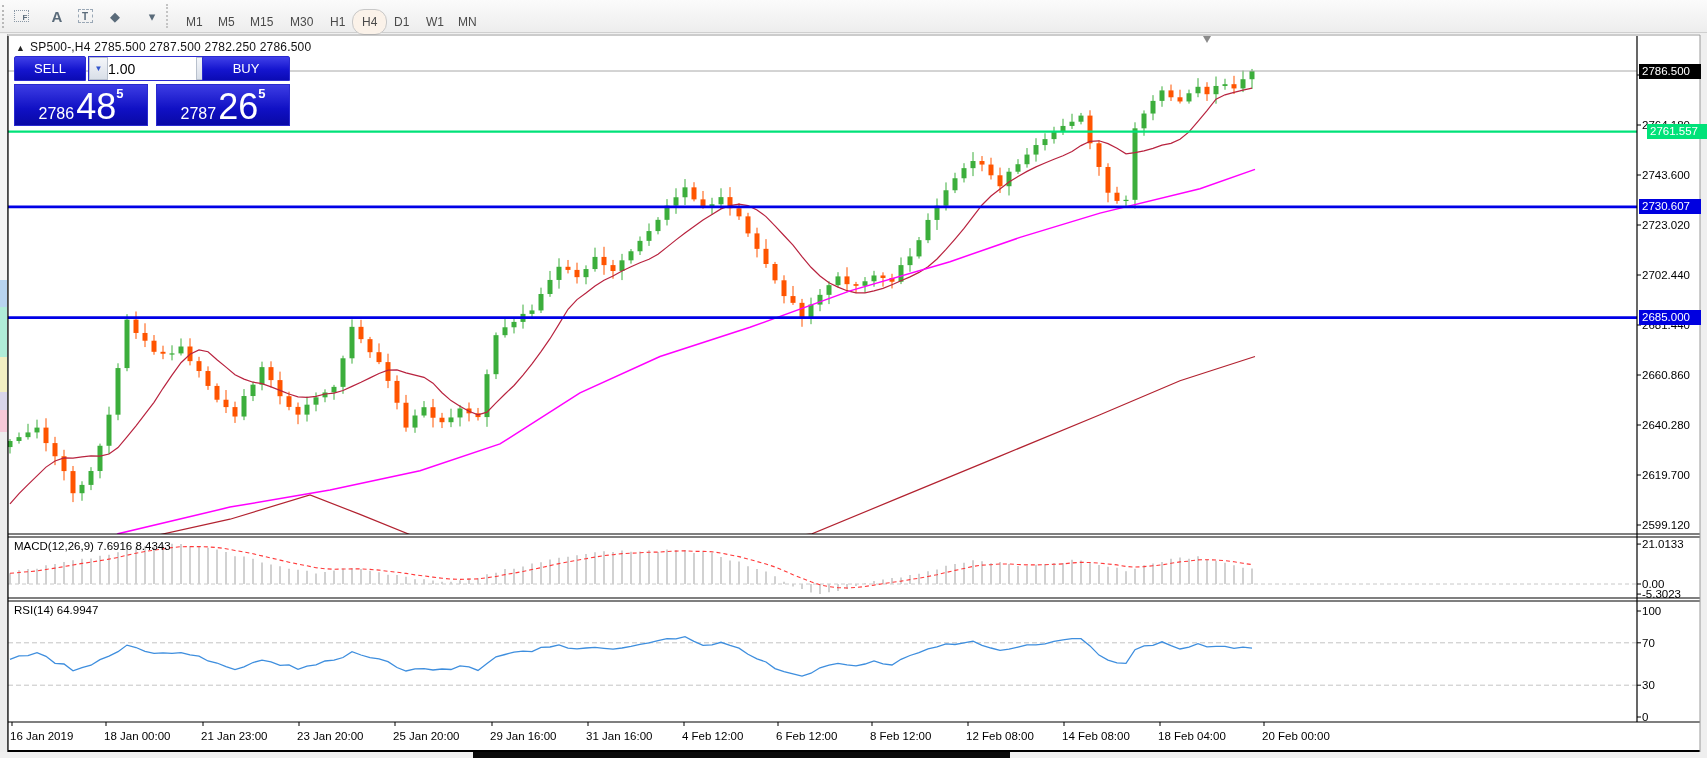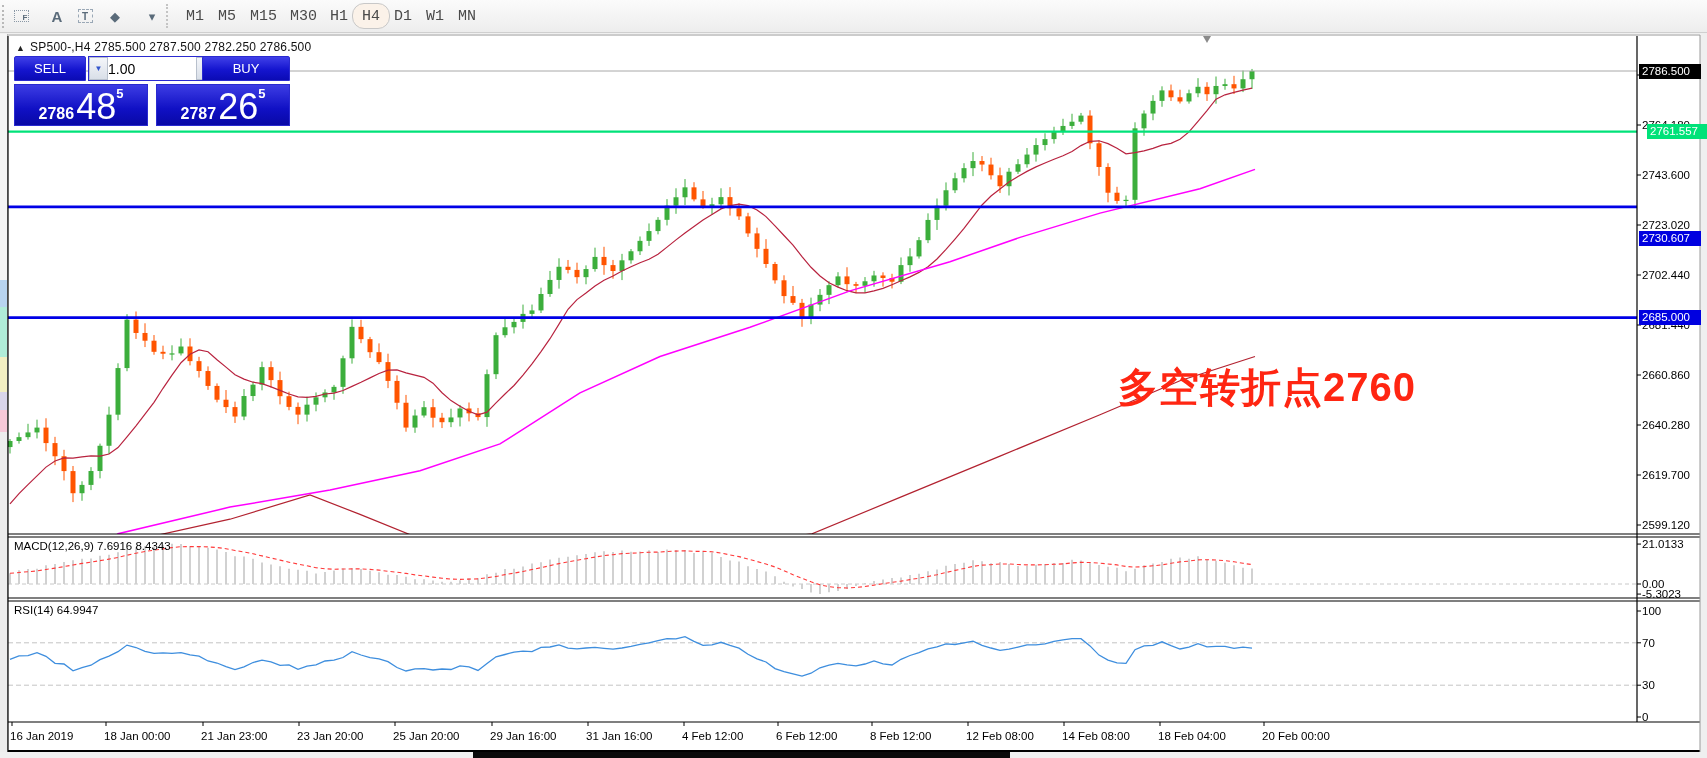--- a/index.html
+++ b/index.html
@@ -8,22 +8,22 @@
   #stage { position:absolute; left:0; top:0; width:1707px; height:758px; }
 
   
   #toolbar { position:absolute; left:0; top:0; width:1707px; height:33px;
     background:linear-gradient(#fbfbfb,#ededed); border-bottom:1px solid #cfcfcf; }
   .drag-handle { position:absolute; left:2px; top:5px; width:4px; height:23px;
     border-left:2px dotted #b8b8b8; }
   .tb-icon { position:absolute; top:4px; height:24px; display:flex; align-items:center;
     justify-content:center; color:#5a6b7a; font-size:13px; cursor:default; }
   .tb-sep { position:absolute; top:4px; width:1px; height:24px; border-left:2px dotted #c4c4c4; }
-  .tf-btn { position:absolute; top:3px; height:26px; padding:0 9px; display:flex;
-    align-items:center; font-size:15px; color:#4a4a4a; border:1px solid transparent;font-family:Liberation Mono, monospace; }
+  .tf-btn { position:absolute; top:9px; height:26px; padding:0 9px; display:flex;
+    align-items:center; font-size:12px; color:#4a4a4a; border:1px solid transparent; }
   .tf-btn.active { background:#fbf2e9; border:1px solid #c8c8c8; border-radius:12px; }
 
   
   .seg { position:absolute; left:0; width:8px; }
   #right-strip { position:absolute; left:1700px; top:33px; width:7px; height:725px; background:#efefef; }
 
   
   #chart-bg { position:absolute; left:8px; top:34px; width:1692px; height:718px; background:#ffffff; }
   #chart-svg { position:absolute; left:0; top:0; width:1707px; height:758px; z-index:2; }
 
@@ -46,21 +46,21 @@
     border:1px solid #b8c0cc; color:#3355cc; font-size:8px; display:flex;
     align-items:center; justify-content:center; cursor:pointer; }
   #vol-input { flex:1; border:none; outline:none; text-align:left; font-size:14px;
     padding-right:6px; font-family:"Liberation Sans",sans-serif; color:#000; min-width:0; }
   .tp-row2 { position:relative; margin-top:2px; height:42px; }
   .price-box { position:absolute; top:0; width:134px; height:42px; color:#fff;
     background:linear-gradient(#3d3de4,#1010c4 60%,#0909a6); border:1px solid #2a2ad0;
     display:flex; align-items:flex-end; justify-content:center; padding-bottom:3px; cursor:pointer; }
   #sell-price { left:0; }
   #buy-price { right:0; }
-  .p-small { font-size:16px; font-weight:700; line-height:1; margin-right:2px; }
+  .p-small { font-size:16px; font-weight:400; line-height:1; margin-right:2px; }
   .p-big { font-size:36px; font-weight:400; line-height:0.82;margin-top:18px; }
   .p-sup { font-size:13px; font-weight:700; line-height:1; align-self:flex-start; margin-top:2px; }
 
   
   .ind-label { position:absolute; left:14px; z-index:4; font-size:11.5px; color:#000; }
 
   
   #annotation { position:absolute; left:1118px; top:360px; z-index:4; font-size:40px;
     font-weight:700; color:#ff2612; letter-spacing:1px; white-space:nowrap; }
 
@@ -664,20 +664,19 @@
         <span class="p-small">2787</span>
         <span class="p-big">26</span>
         <span class="p-sup">5</span>
       </div>
     </div>
   </div>
 
   <div class="ind-label" style="top:540px">MACD(12,26,9) 7.6916 8.4343</div>
   <div class="ind-label" style="top:604px">RSI(14) 64.9947</div>
 
-  <div id="annotation">多空转折点2760</div>
 
   <div id="bottom-black-bar"></div>
 <div class="badge" style="background: rgb(0, 226, 121); top: 124.099px; margin-left: 8px;">2761.557</div>
-    <div class="badge" style="background: rgb(0, 0, 224); top: 199.292px; margin-top: 32px;">2730.607</div>
+    <div class="badge" style="background: rgb(0, 0, 224); top: 199.292px;">2730.607</div>
     <div class="badge" style="background: rgb(0, 0, 224); top: 310.094px;">2685.000</div>
     <div class="badge" style="background: rgb(0, 0, 0); top: 63.5px;">2786.500</div>
   </div>
 
 </body></html>

